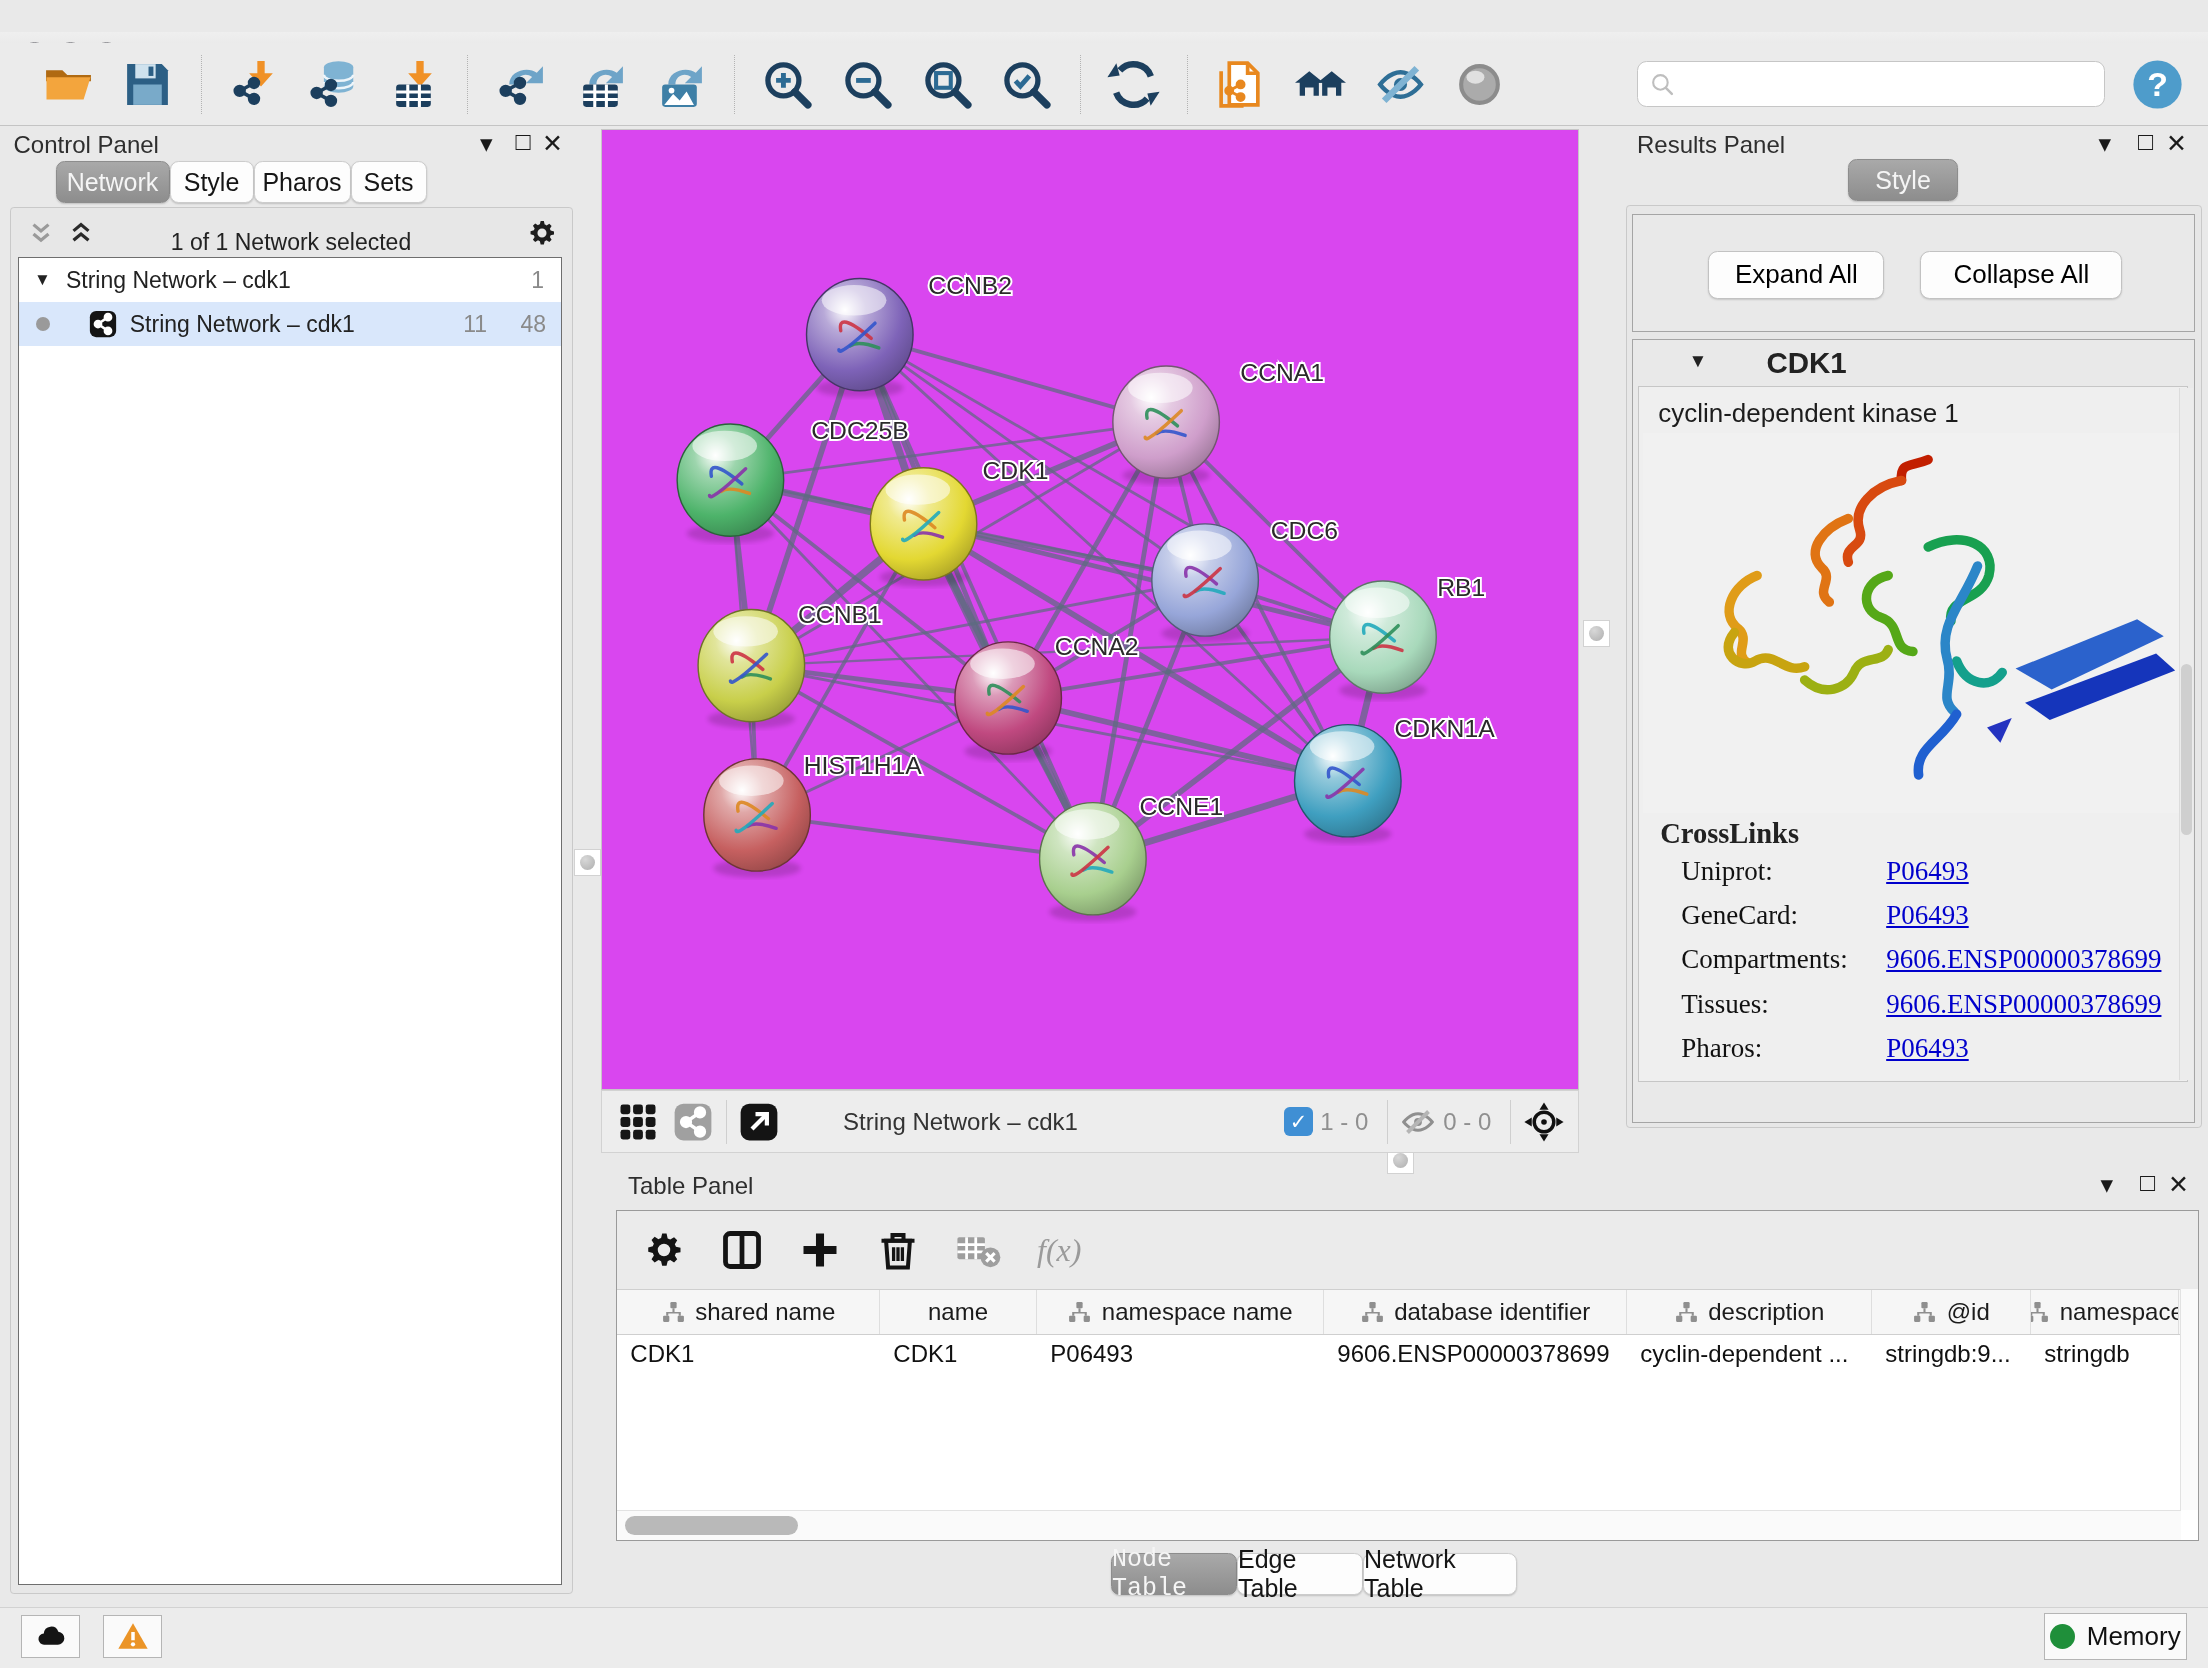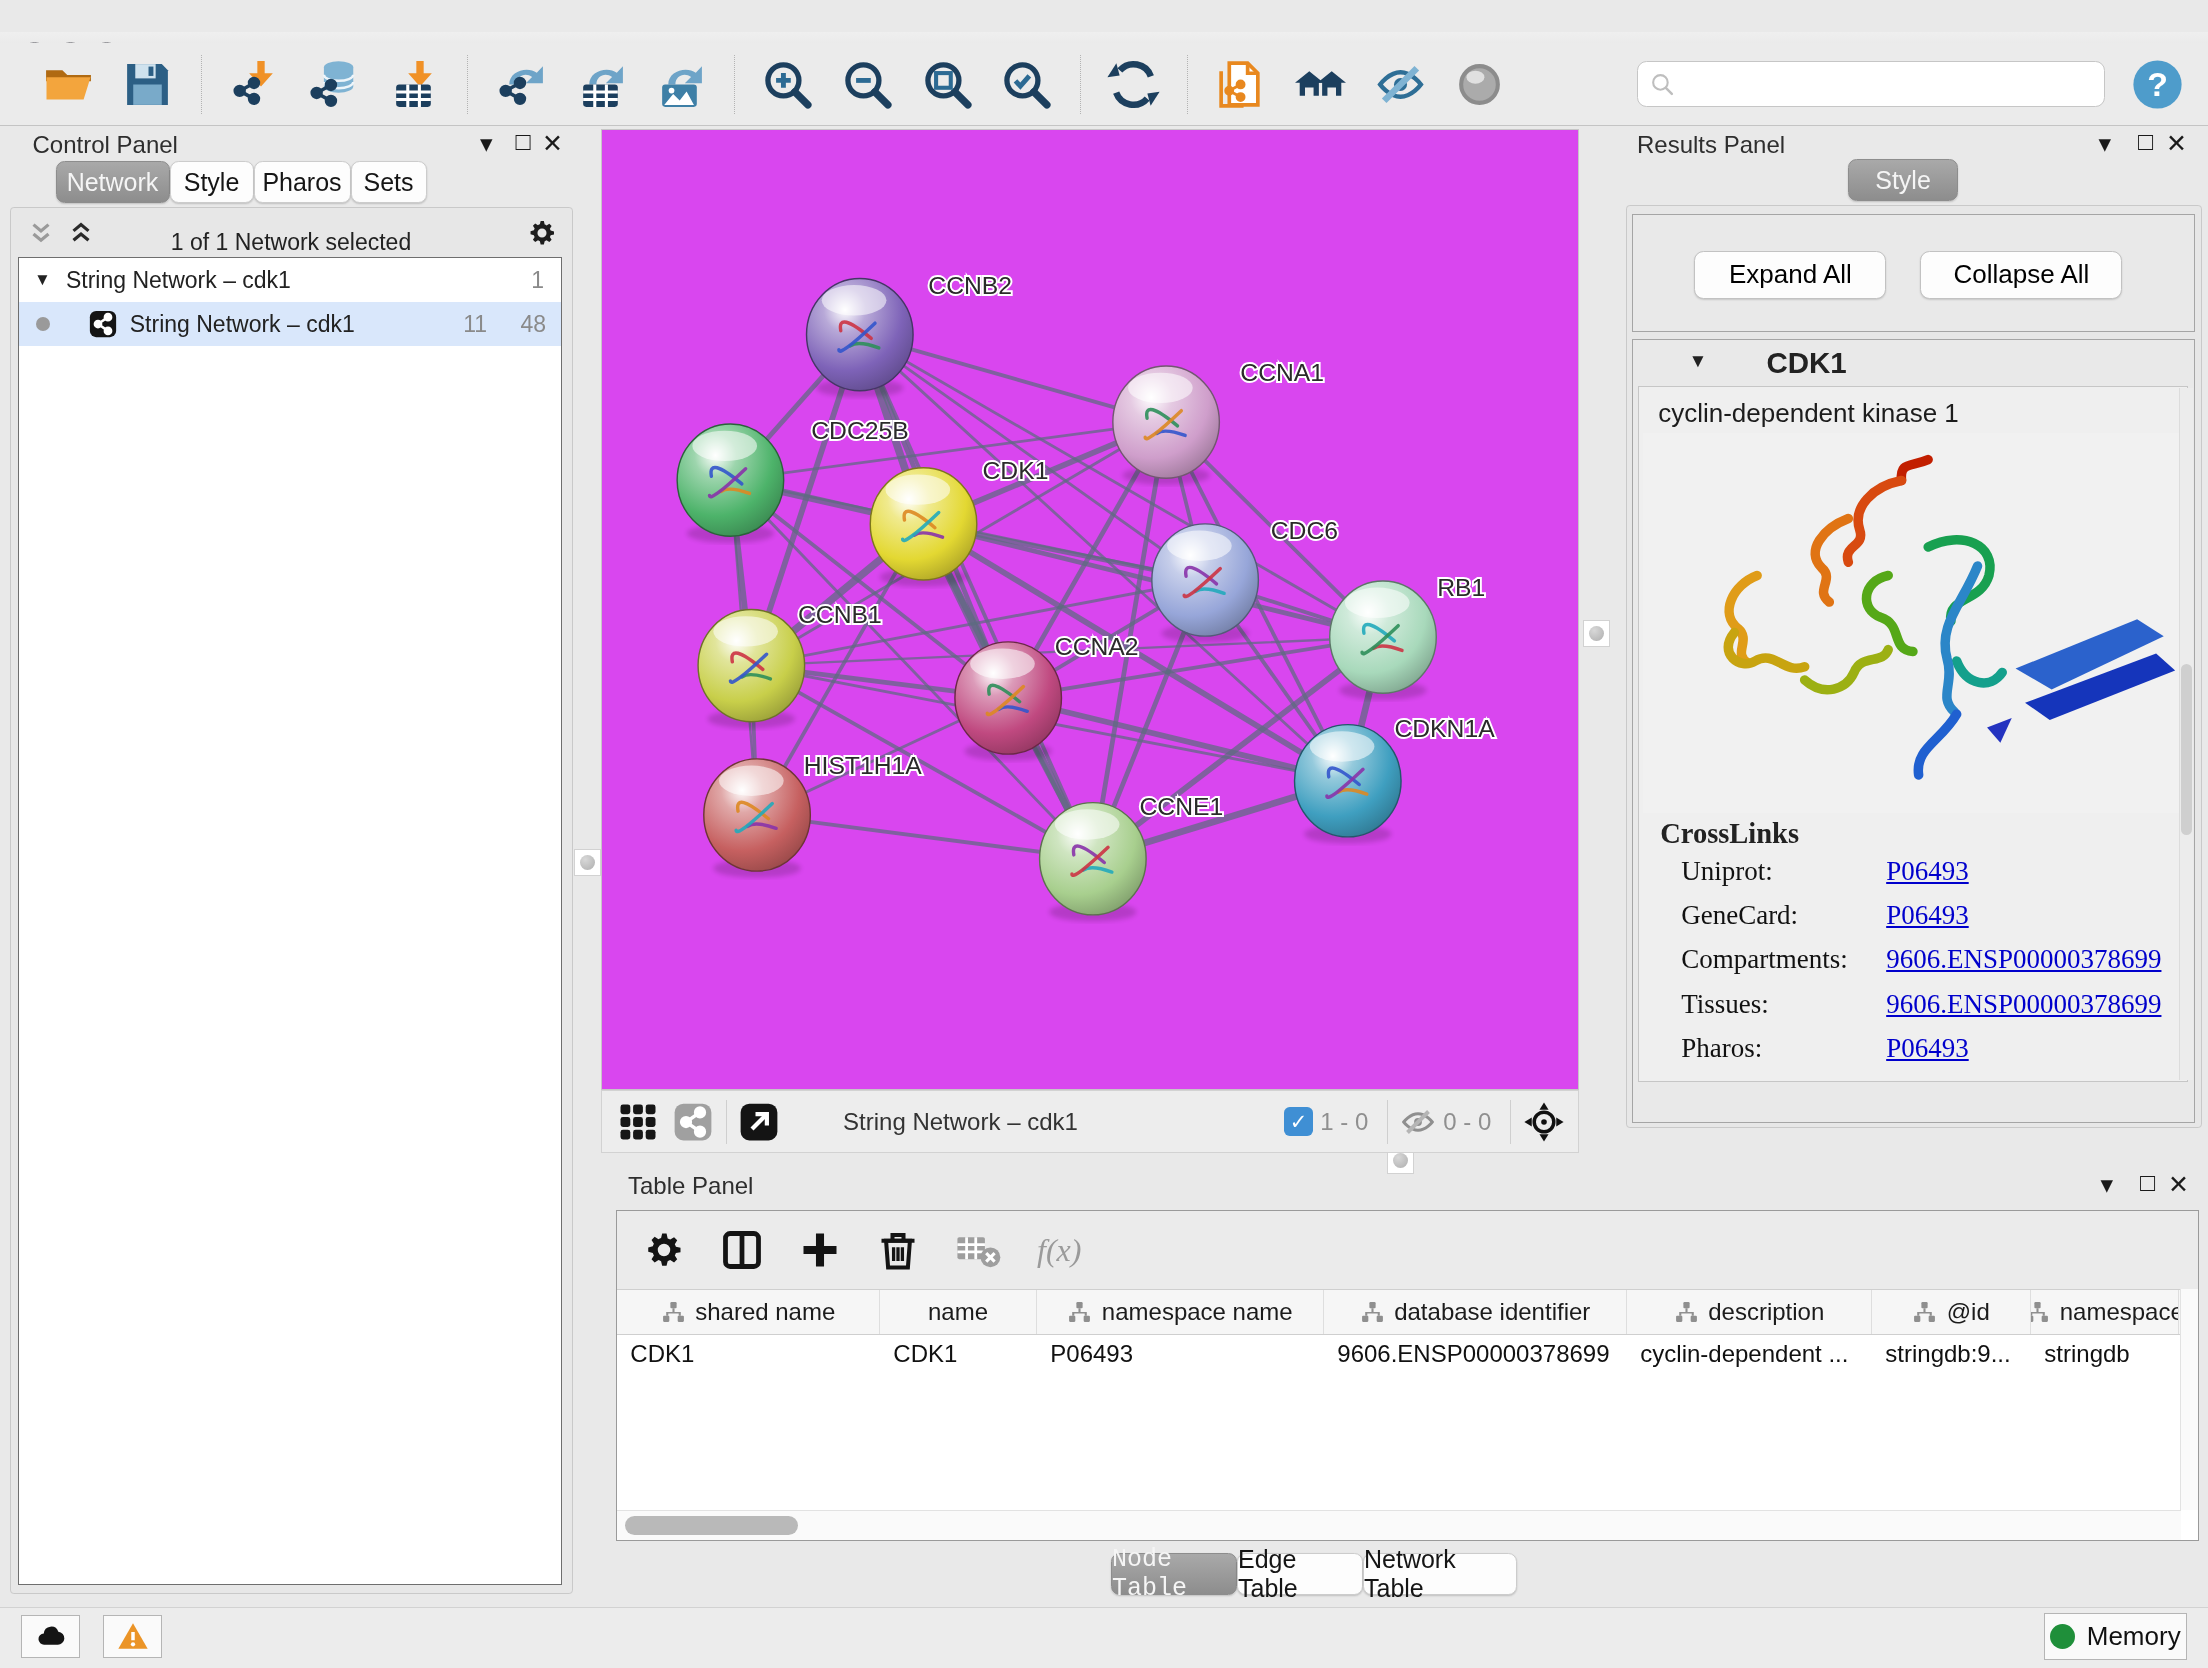--- a/index.html
+++ b/index.html
@@ -249,21 +249,21 @@
         </svg>
         <input id="search-input" placeholder="" style="">
       </span>
       <span id="help-btn"><svg viewBox="0 0 26 26">
           <circle cx="13" cy="13" r="11.4" fill="#4e9ccb"></circle>
           <text x="13" y="18.4" font-size="16" font-weight="bold" fill="#fff" text-anchor="middle" font-family="Liberation Sans,sans-serif">?</text>
         </svg></span>
     </div>
 
   <div class="abs" id="control-panel">
-    <span class="abs ptitle" style="left:23px;top:1.9px">Control Panel</span>
+    <span class="abs ptitle" style="left:4px;top:1.9px">Control Panel</span>
     <span class="abs pbtn" style="right:80px;top:1.9px">▾</span>
     <span class="abs pbtn" style="right:42px;top:0px">□</span>
     <span class="abs pbtn" style="right:9.5px;top:1.9px;font-weight:bold">✕</span>
     <div class="abs" id="cp-tabs">
         <div class="tab sel" style="width: 114px;">Network</div>
         <div class="tab" style="width: 84px;">Style</div>
         <div class="tab" style="width: 97px;">Pharos</div>
         <div class="tab" style="width: 76px;">Sets</div>
       </div>
     <div class="abs inner-box" id="cp-box">
@@ -610,21 +610,21 @@
   </div>
 
   <div class="abs" id="results-panel">
     <span class="abs ptitle" style="left:17px;top:1.9px">Results Panel</span>
     <span class="abs pbtn" style="right:91px;top:1.9px">▾</span>
     <span class="abs pbtn" style="right:49px;top:0px">□</span>
     <span class="abs pbtn" style="right:15px;top:1.9px;font-weight:bold">✕</span>
     <div class="abs tab sel" id="rp-tab">Style</div>
     <div class="abs inner-box" id="rp-box">
       <div class="abs" id="rp-btnbox">
-        <button class="rp-btn" style="left:61px;width:192px">Expand All</button>
+        <button class="rp-btn" style="left:75px;width:176px">Expand All</button>
         <button class="rp-btn" style="left:287px;width:202px">Collapse All</button>
       </div>
       <div class="abs" id="rp-entry">
         <div class="abs" id="rp-entry-head">
           <span class="abs" style="left:55px;top:9.5px;font-size:19px">▼</span>
           <span class="abs" style="left:133px;top:5.7px;font-size:29.5px;font-weight:bold">CDK1</span>
         </div>
         <div class="abs" id="rp-entry-body">
           <div id="rp-desc">cyclin-dependent kinase 1</div>
           <svg id="protein-img" width="538" height="380" viewBox="0 0 566 400">

